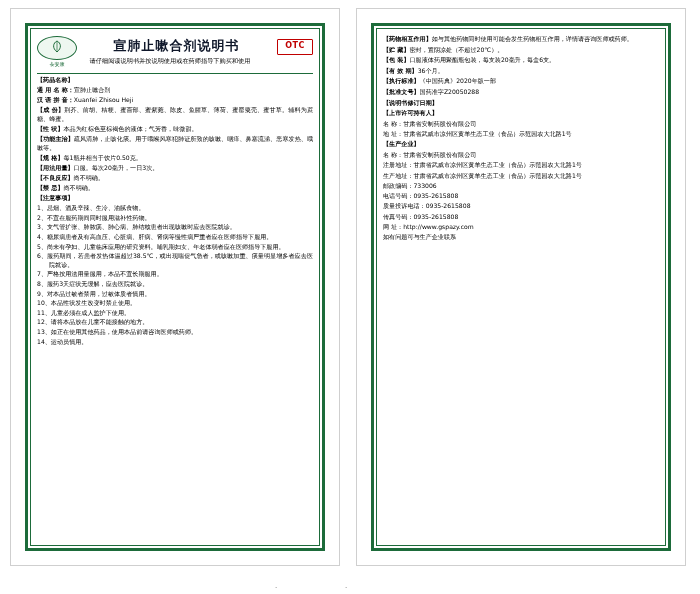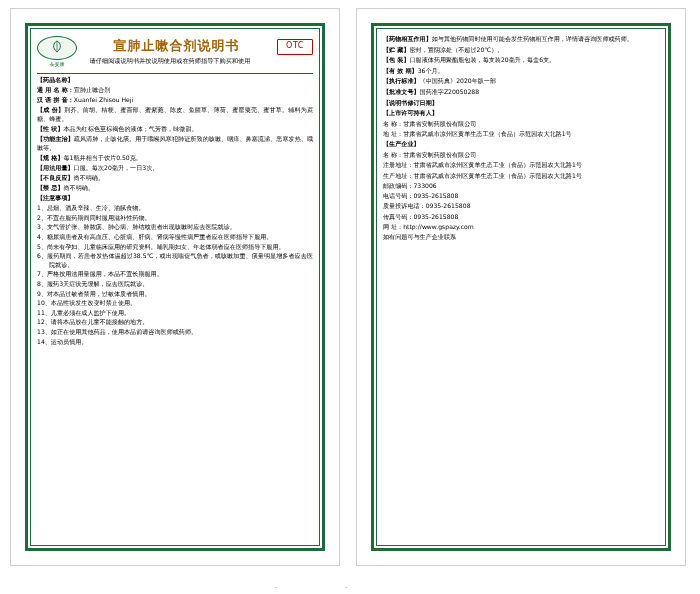--- a/index.html
+++ b/index.html
@@ -112,21 +112,21 @@
   }
   .doc-title {
     position: absolute;
     left: 45px;
     right: 42px;
     top: 2px;
     text-align: center;
     font-size: 13px;
     font-weight: bold;
     letter-spacing: 1px;
-    color: #a16207;
+    color: #0f172a;
     font-family: "DejaVu Serif", "Liberation Serif", serif;
   }
   .doc-subtitle {
     position: absolute;
     left: 28px;
     right: 38px;
     top: 22px;
     text-align: center;
     font-size: 6.2px;
     color: #000;
@@ -134,21 +134,21 @@
   .otc {
     position: absolute;
     right: 0;
     top: 4px;
     width: 34px;
     height: 14px;
     border: 1.5px solid #c00000;
     border-radius: 1px;
     color: #c00000;
     font-size: 8px;
-    font-weight: normal;
+    font-weight: bold;
     text-align: center;
     line-height: 12px;
     letter-spacing: 0.5px;
   }
 
   
   .body-text {
     font-size: 6.1px;
     line-height: 8.6px;
     color: #000;

